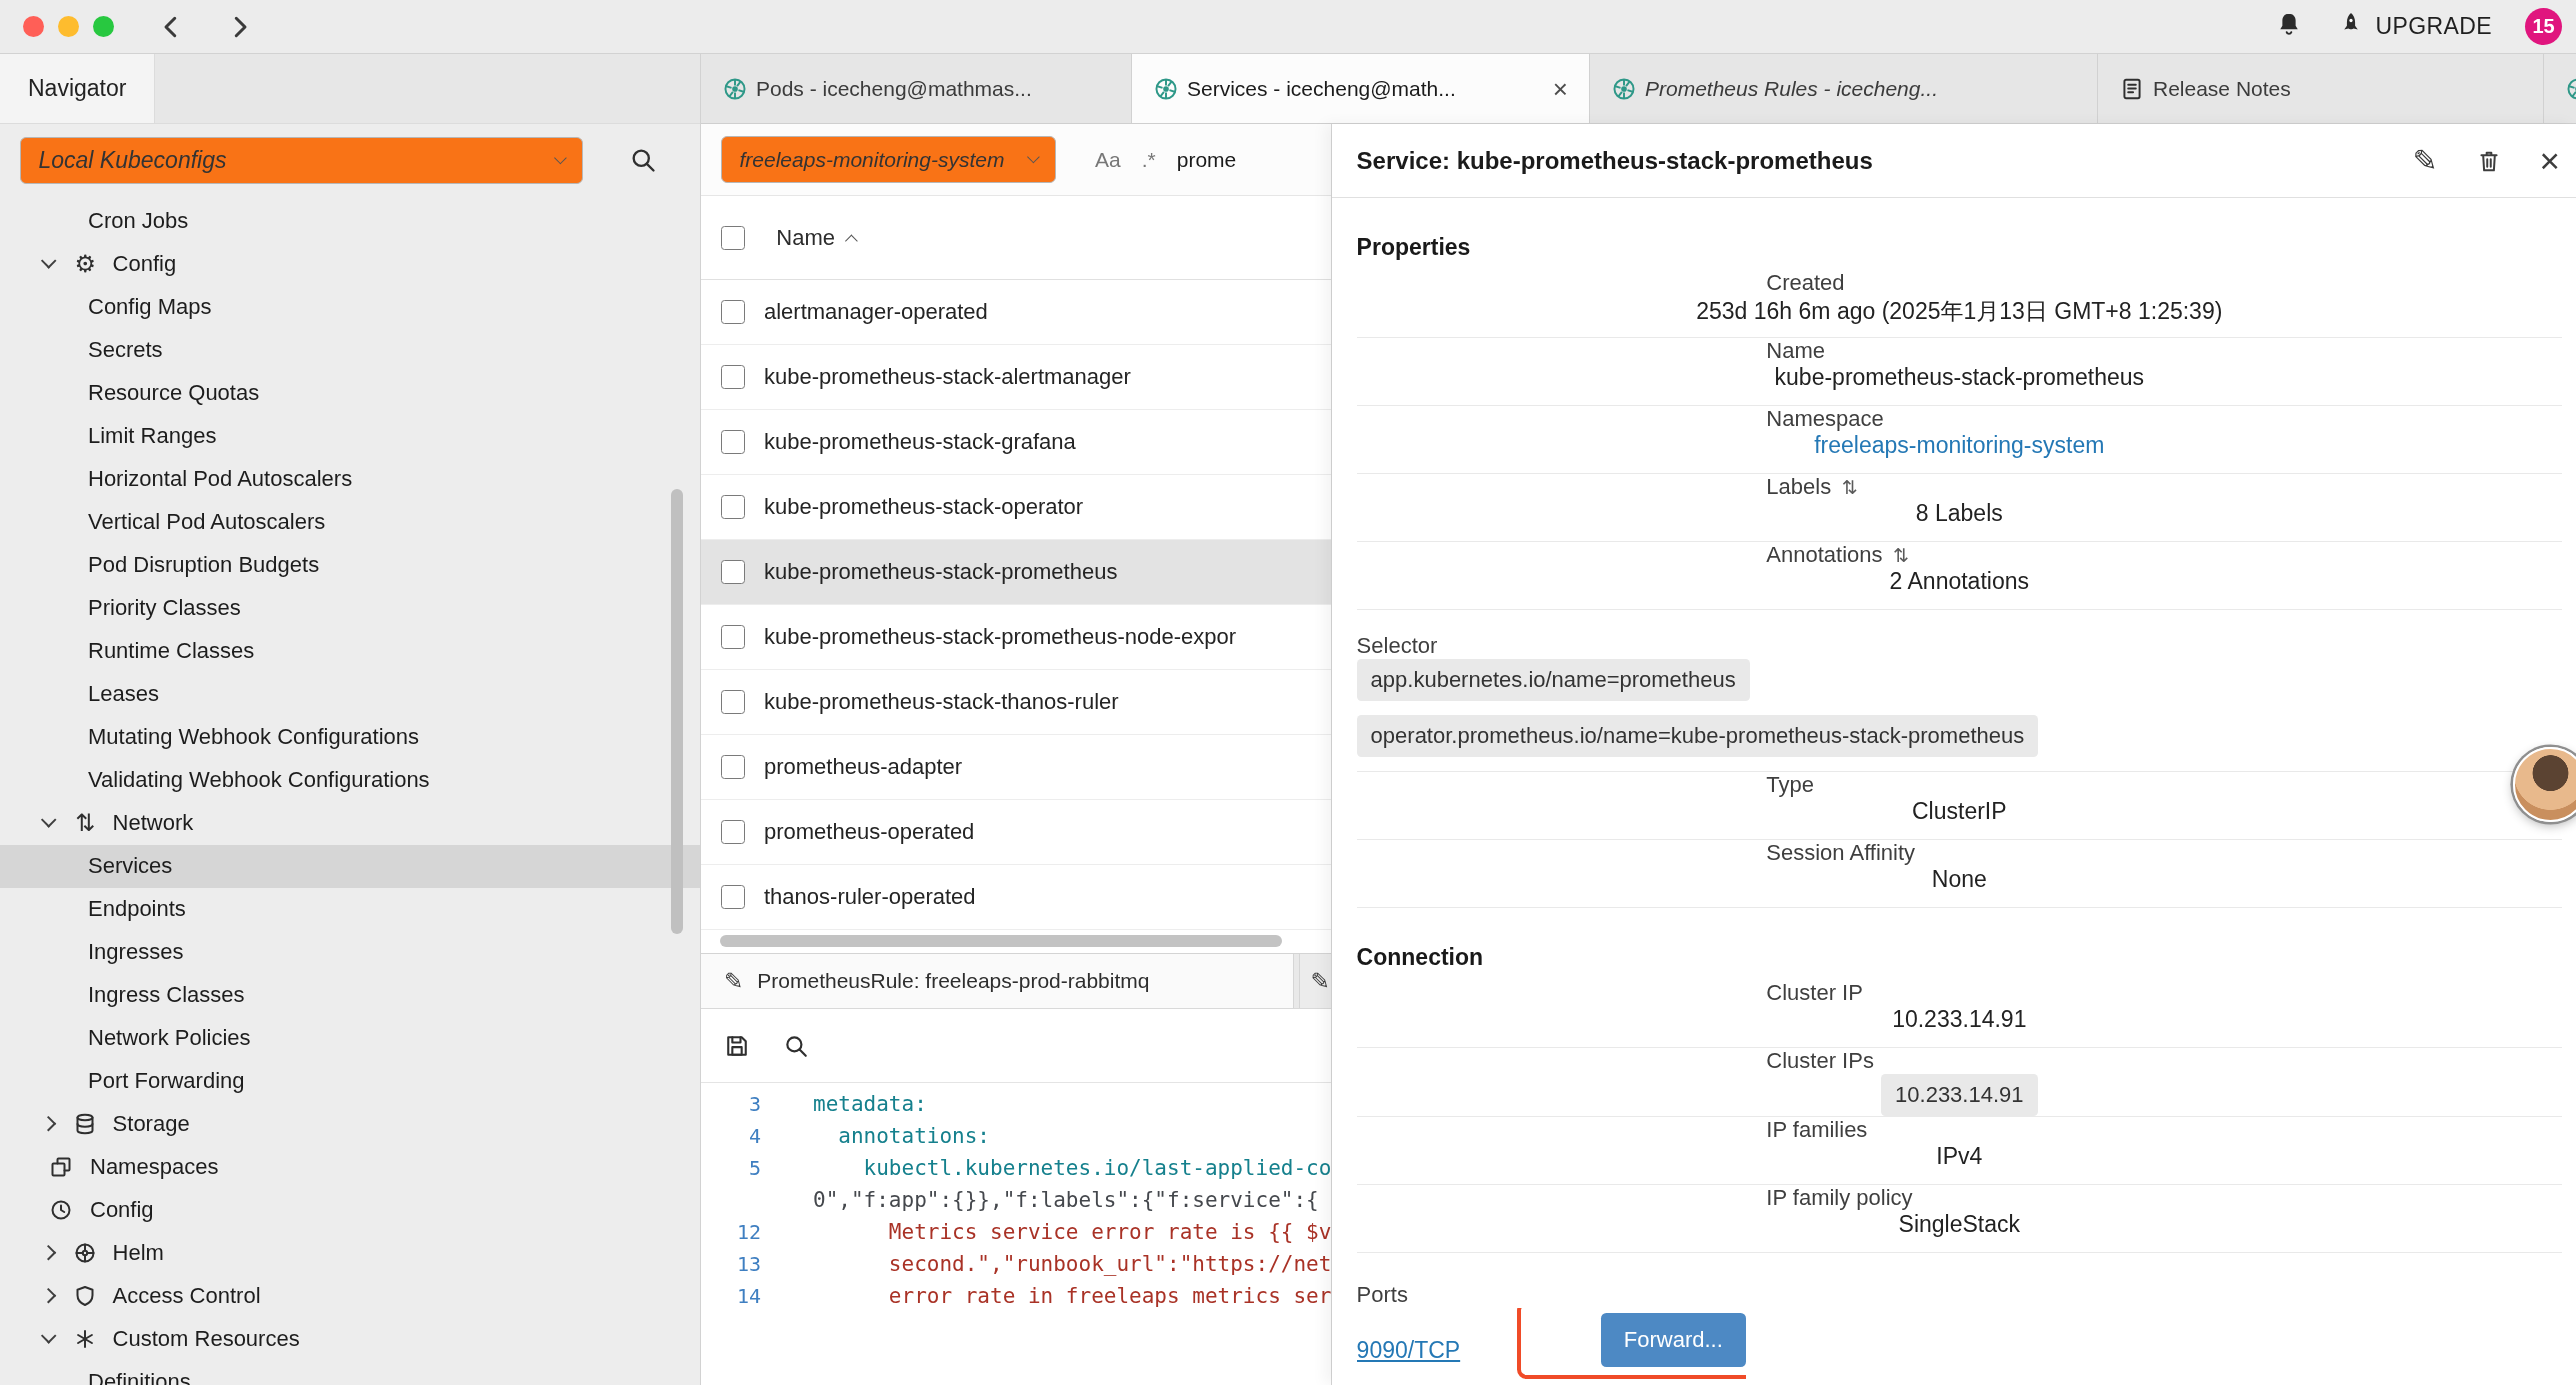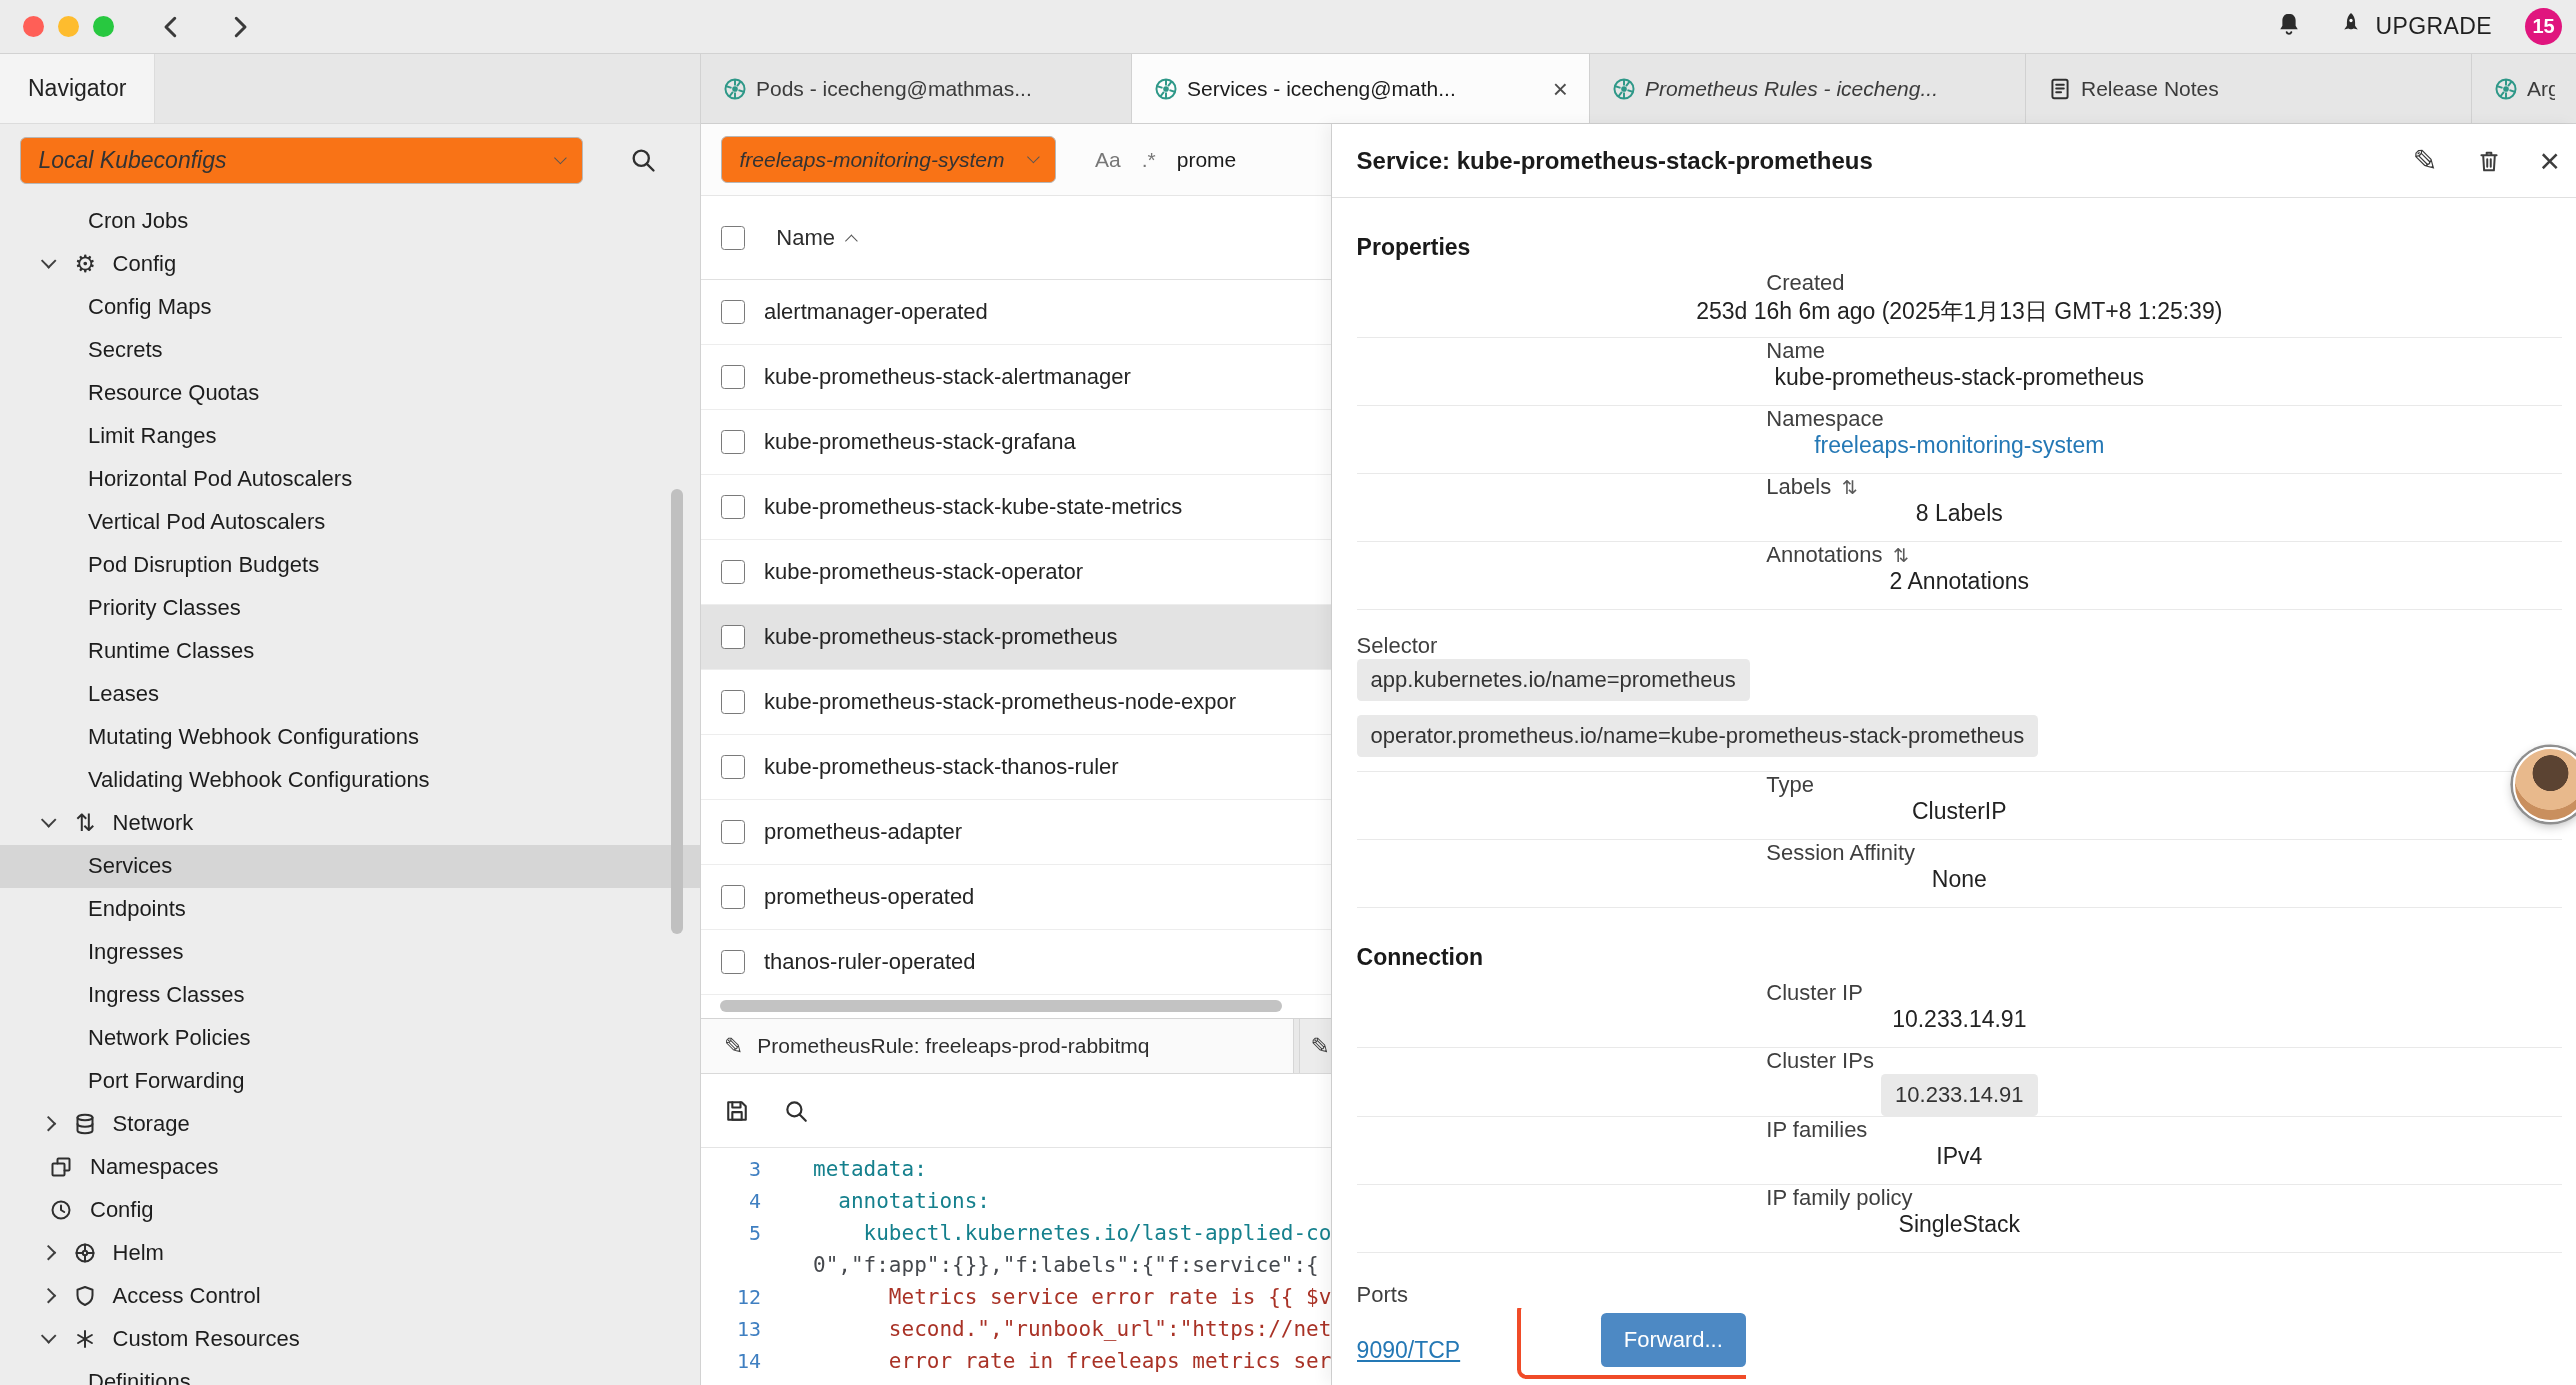--- a/index.html
+++ b/index.html
@@ -341,21 +341,21 @@
         <span>
             <svg class="k8s" width="26" height="26" viewBox="0 0 24 24">
               <circle cx="12" cy="12" r="8.8"></circle>
               <circle class="hub" cx="12" cy="12" r="2.6"></circle>
               <path d="M12 3.2v5.6M12 15.2v5.6M3.4 9.2l5.4 1.7M15.2 13.1l5.4 1.7M6.7 19l3.4-4.4M13.9 9.4l3.4-4.4"></path>
             </svg>
           </span>
         <span class="tab-label">Services - icecheng@math...</span>
         <span class="tab-close">×</span>
       </div>
-      <div class="tab italic" style="width:436px">
+      <div class="tab italic" style="width:508px">
         <span>
             <svg class="k8s" width="26" height="26" viewBox="0 0 24 24">
               <circle cx="12" cy="12" r="8.8"></circle>
               <circle class="hub" cx="12" cy="12" r="2.6"></circle>
               <path d="M12 3.2v5.6M12 15.2v5.6M3.4 9.2l5.4 1.7M15.2 13.1l5.4 1.7M6.7 19l3.4-4.4M13.9 9.4l3.4-4.4"></path>
             </svg>
           </span>
         <span class="tab-label">Prometheus Rules - icecheng...</span>
       </div>
       <div class="tab" style="width:446px">
@@ -405,24 +405,20 @@
               <span class="cbx"></span>
               <span class="rlabel">alertmanager-operated</span>
             </div>
           <div class="row">
               <span class="cbx"></span>
               <span class="rlabel">kube-prometheus-stack-alertmanager</span>
             </div>
           <div class="row">
               <span class="cbx"></span>
               <span class="rlabel">kube-prometheus-stack-grafana</span>
-            </div>
-          <div class="row">
-              <span class="cbx"></span>
-              <span class="rlabel">kube-prometheus-stack-kube-state-metrics</span>
             </div>
           <div class="row">
               <span class="cbx"></span>
               <span class="rlabel">kube-prometheus-stack-operator</span>
             </div>
           <div class="row sel">
               <span class="cbx"></span>
               <span class="rlabel">kube-prometheus-stack-prometheus</span>
             </div>
           <div class="row">

